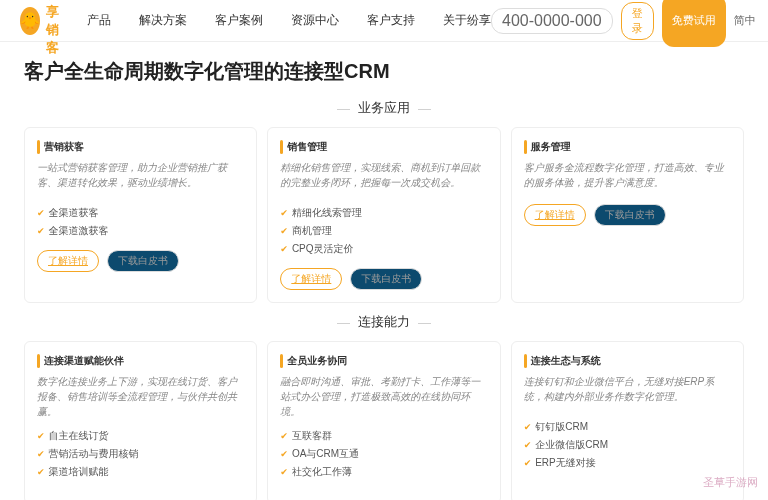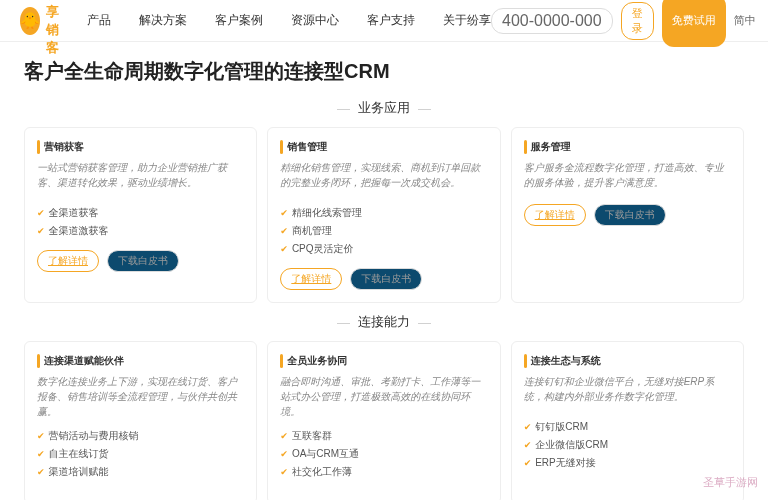--- a/index.html
+++ b/index.html
@@ -111,22 +111,22 @@
 
   <div class="section-label">
     <span>连接能力</span>
   </div>
 
   <div class="cards-grid" id="section2-cards">
       <div class="card">
         <div class="card-title"><span class="card-title-bar"></span>连接渠道赋能伙伴</div>
         <div class="card-desc">数字化连接业务上下游，实现在线订货、客户报备、销售培训等全流程管理，与伙伴共创共赢。</div>
         <ul class="card-features">
+          <li>自主在线订货</li>
           <li>营销活动与费用核销</li>
-          <li>自主在线订货</li>
           <li>渠道培训赋能</li>
         </ul>
       </div>
       <div class="card">
         <div class="card-title"><span class="card-title-bar"></span>全员业务协同</div>
         <div class="card-desc">融合即时沟通、审批、考勤打卡、工作薄等一站式办公管理，打造极致高效的在线协同环境。</div>
         <ul class="card-features">
           <li>互联客群</li>
           <li>OA与CRM互通</li>
           <li>社交化工作薄</li>

